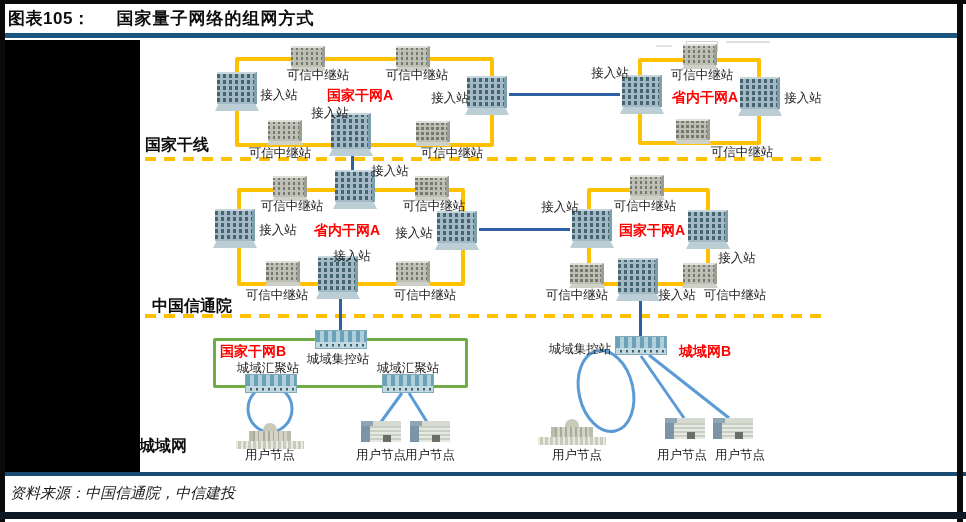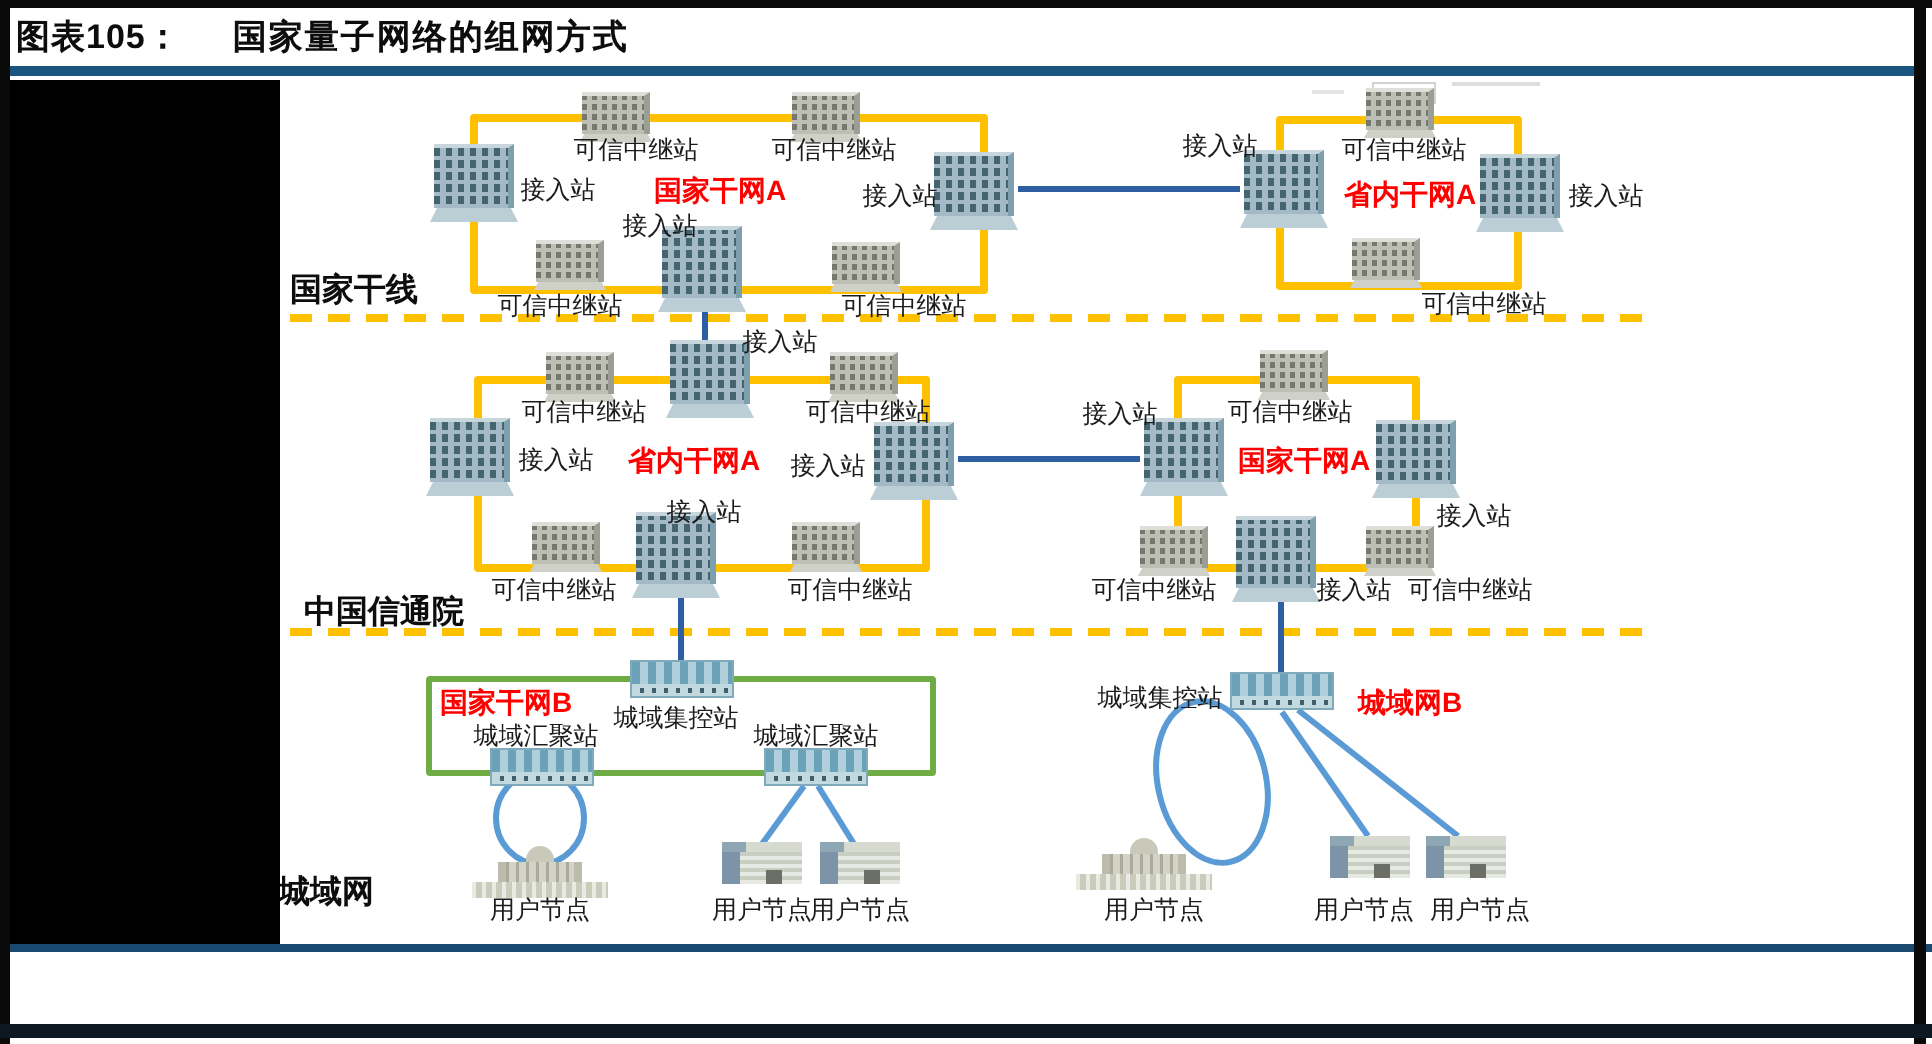--- a/index.html
+++ b/index.html
@@ -302,14 +302,15 @@
       <i class="roof"></i>
       <i class="body2"></i>
     </div>
   <div class="lbl" style="left:682px;top:449px;">用户节点</div>
   <div class="icon office" style="left:713px;top:418px;">
       <i class="roof"></i>
       <i class="body2"></i>
     </div>
   <div class="lbl" style="left:740px;top:449px;">用户节点</div>
 
+  <div class="source">资料来源：中国信通院，中信建投</div>
 
 </div>
 
 </body></html>

